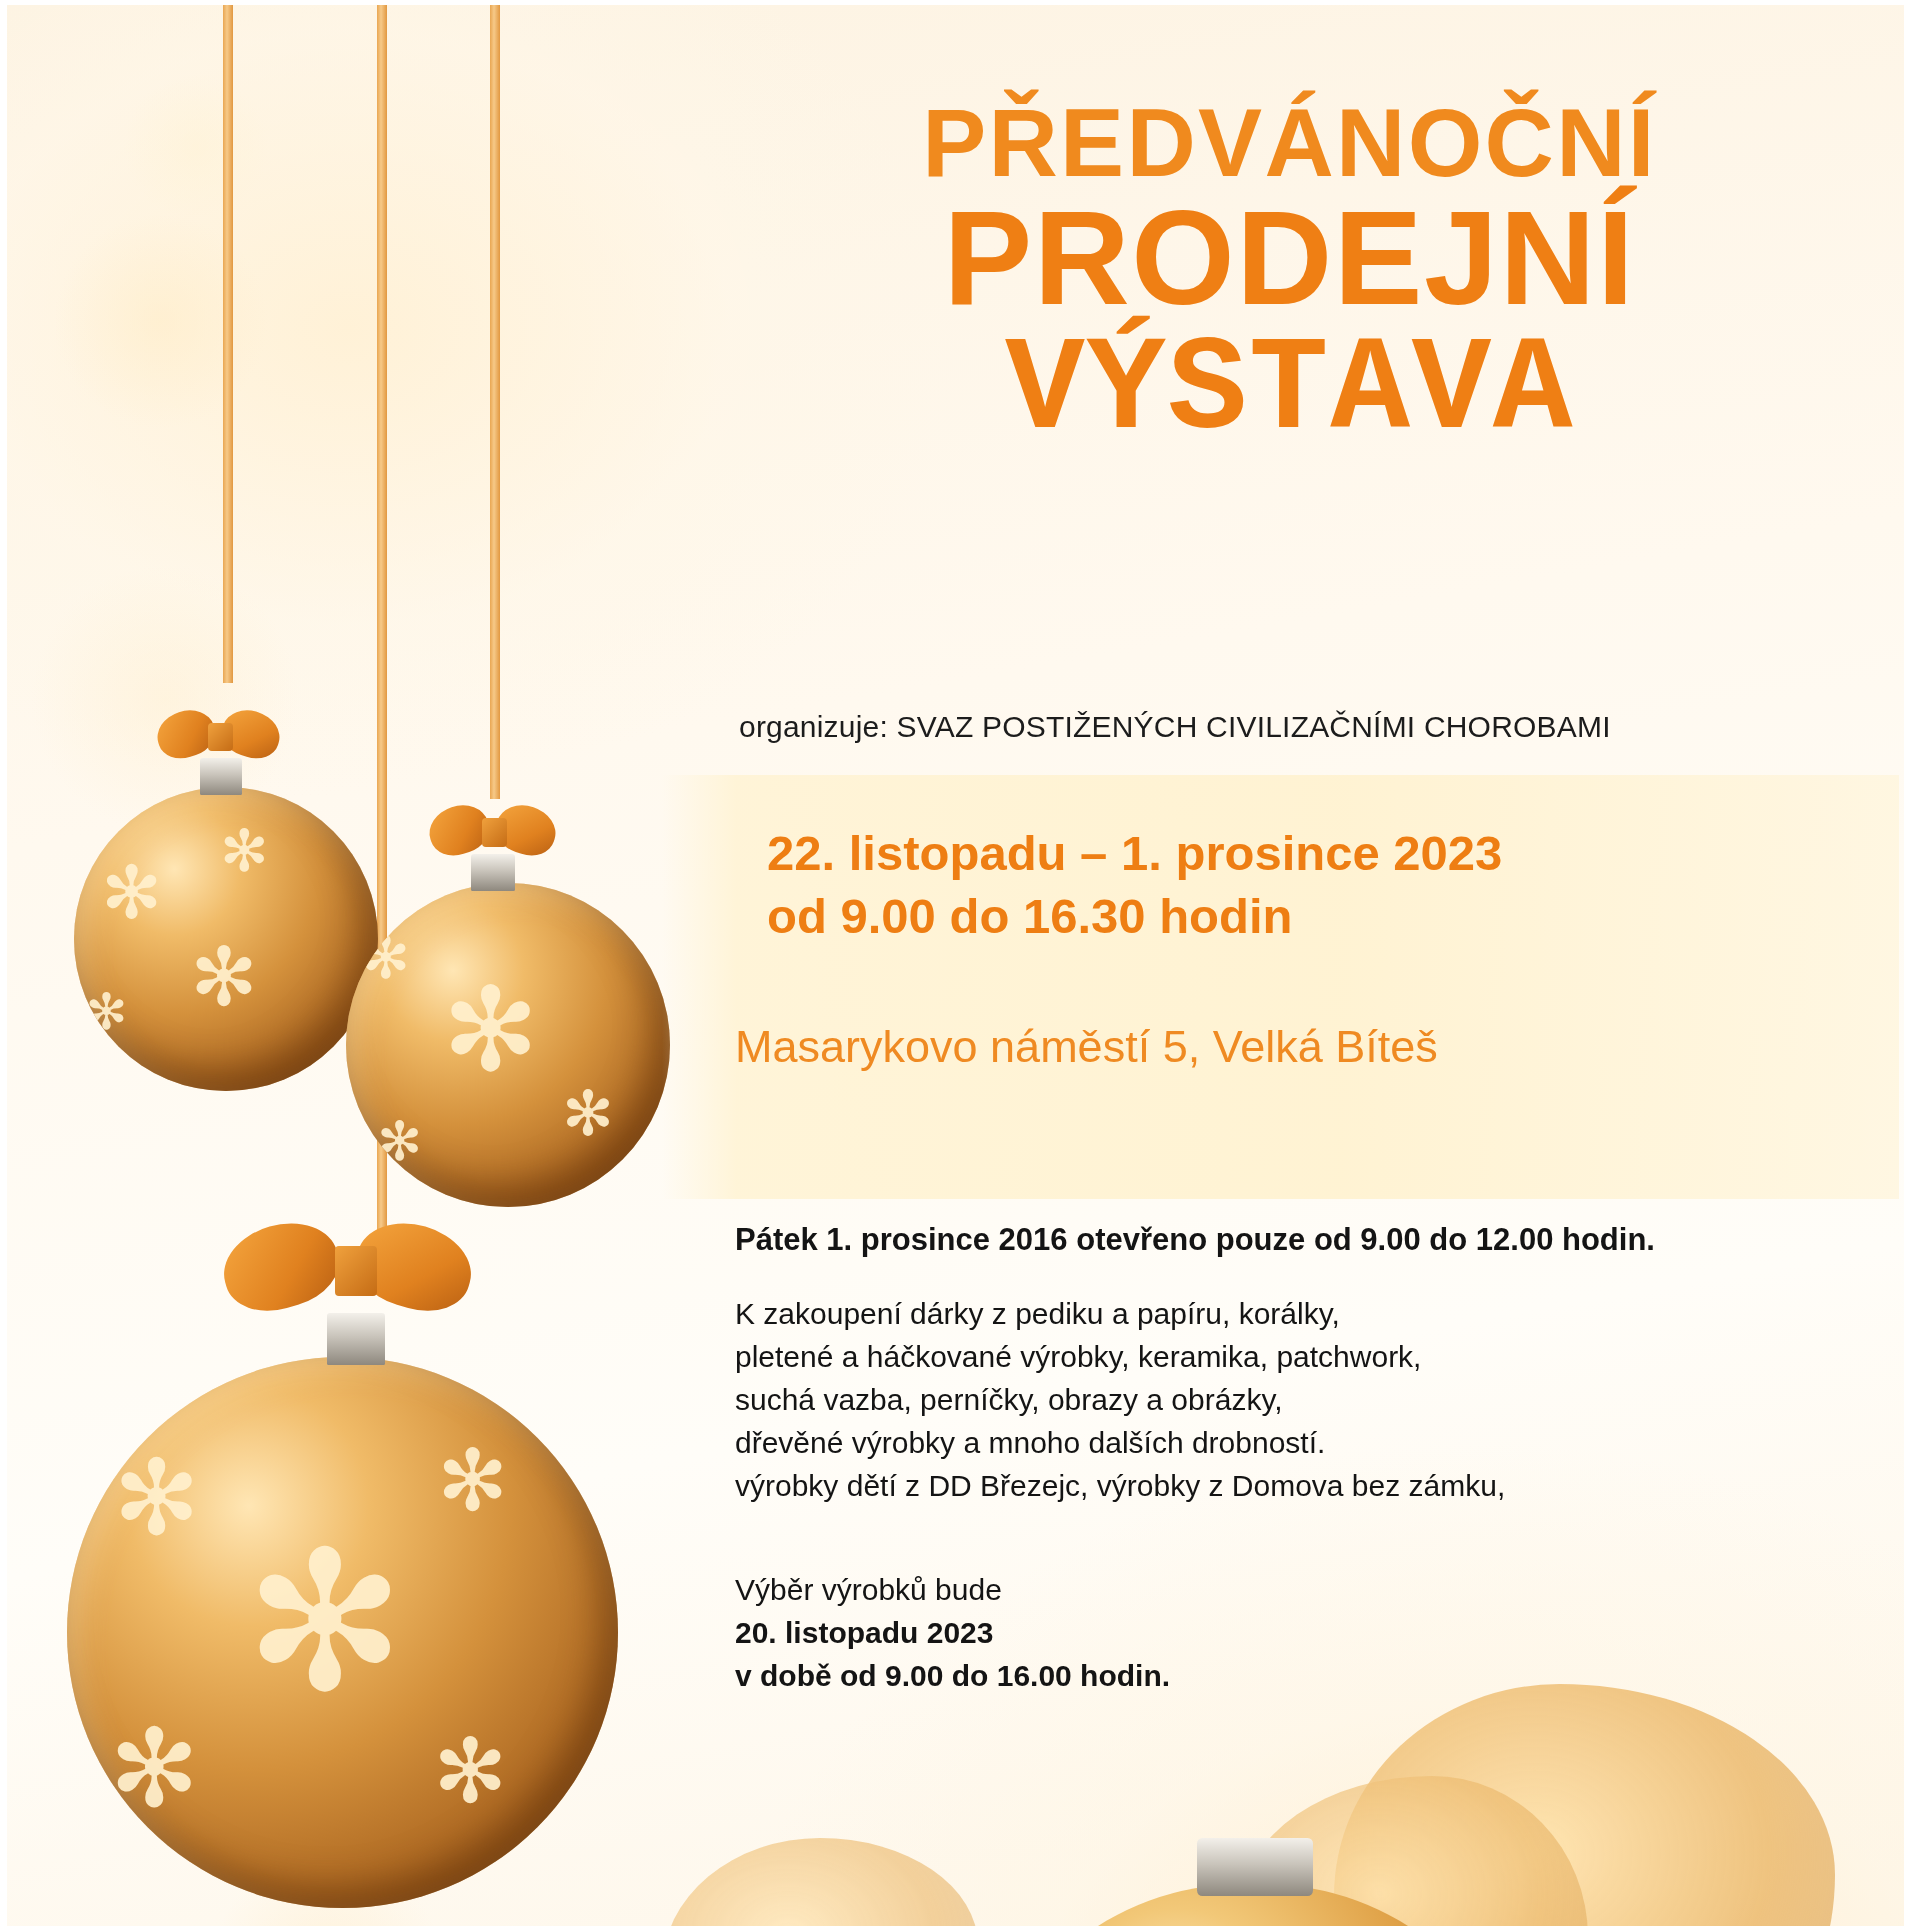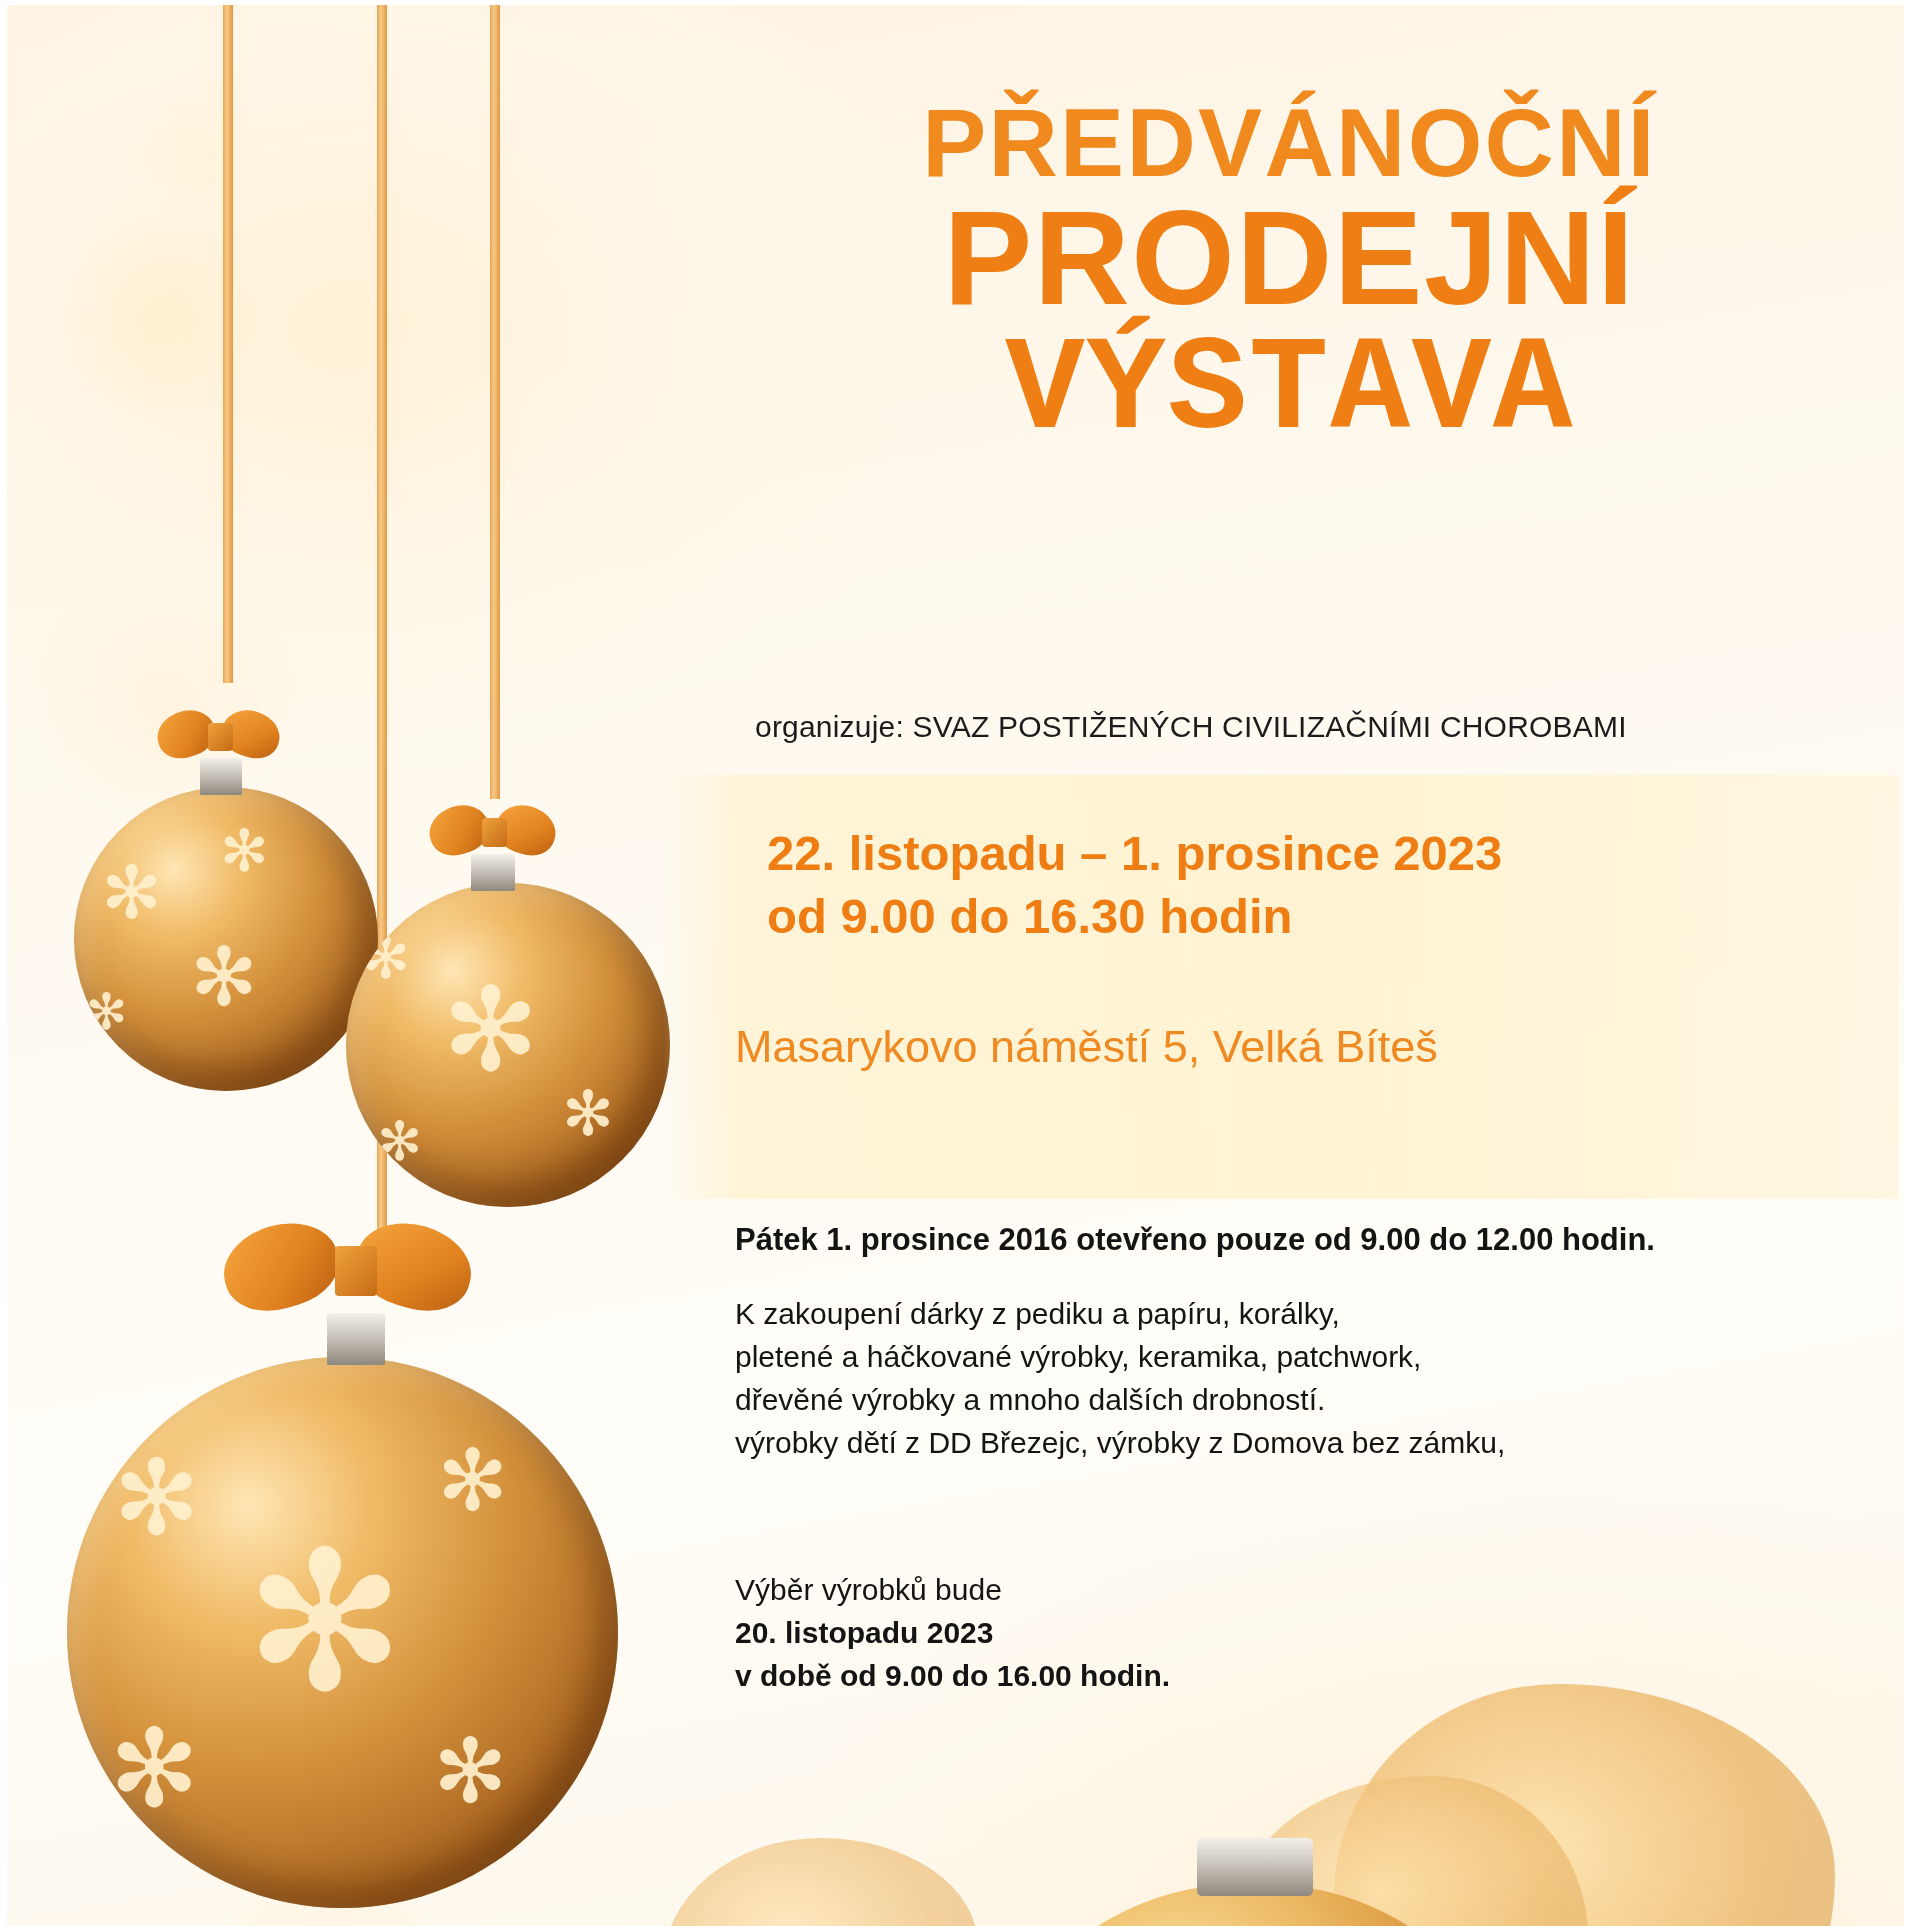--- a/index.html
+++ b/index.html
@@ -144,21 +144,21 @@
 
   .organizer {
     position: absolute;
     left: 732px;
     top: 705px;
     width: 1109px;
     font-size: 30px;
     color: #1c1c1c;
     letter-spacing: 0.2px;
   }
-  .organizer .lead { font-weight: 400; margin-left: 16px; }
+  .organizer .lead { font-weight: 400; }
   .organizer .org-name { font-weight: 400; }
 
   .highlight-band {
     position: absolute;
     left: 655px;
     top: 770px;
     width: 1237px;
     height: 424px;
     background: linear-gradient(90deg, rgba(255,244,214,0.0) 0%, rgba(255,243,211,0.85) 6%, rgba(255,242,208,0.92) 55%, rgba(255,245,219,0.75) 100%);
   }
@@ -309,20 +309,21 @@
 
     <div class="venue">
       <div>Masarykovo náměstí 5, Velká Bíteš</div>
     </div>
 
     <div class="note-bold">Pátek 1. prosince 2016 otevřeno pouze od 9.00 do 12.00 hodin.</div>
 
     <div class="body-list">
       <div>K zakoupení dárky z pediku a papíru, korálky,</div>
       <div>pletené a háčkované výrobky, keramika, patchwork,</div>
+      <div>suchá vazba, perníčky, obrazy a obrázky,</div>
       <div>dřevěné výrobky a mnoho dalších drobností.</div>
       <div>výrobky dětí z DD Březejc, výrobky z Domova bez zámku,</div>
     </div>
 
     <div class="selection">
       <div>Výběr výrobků bude</div>
       <div class="strong">20. listopadu 2023</div>
       <div class="strong">v době od 9.00 do 16.00 hodin.</div>
     </div>
 

